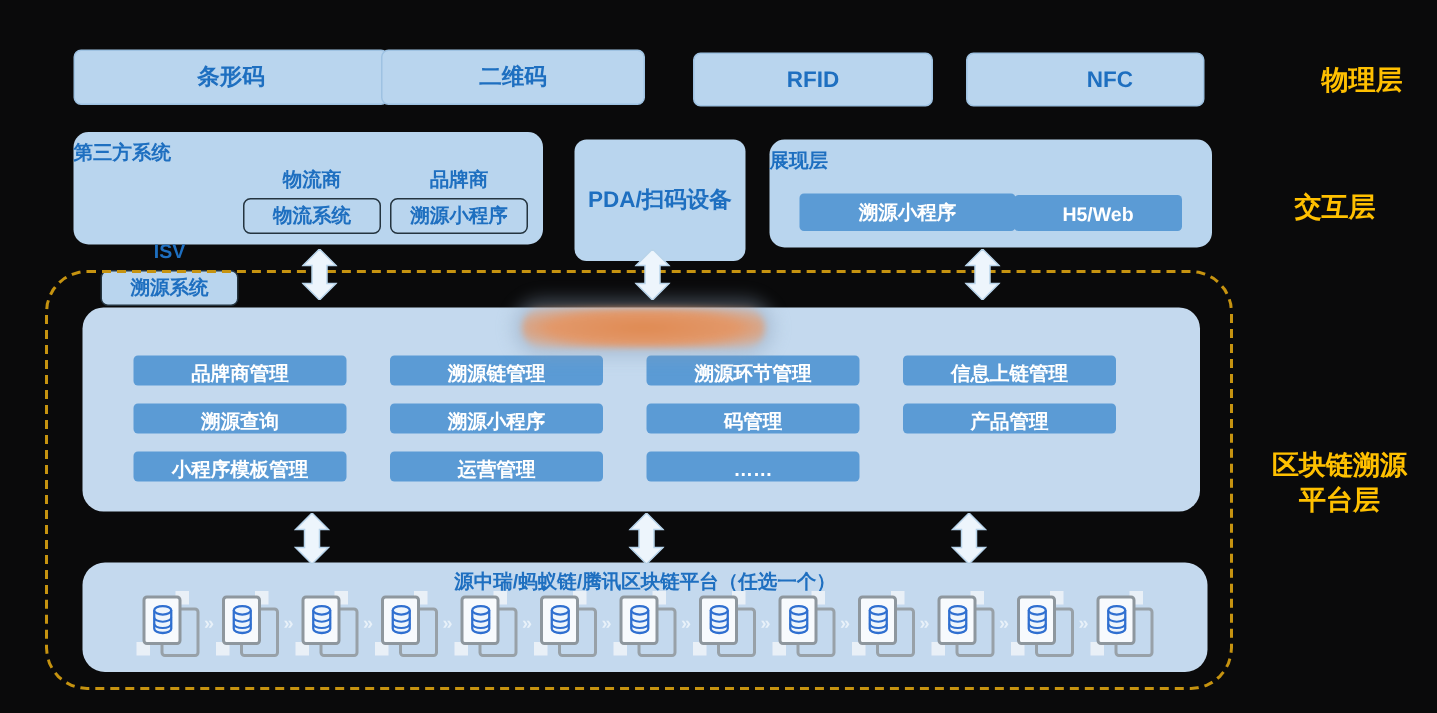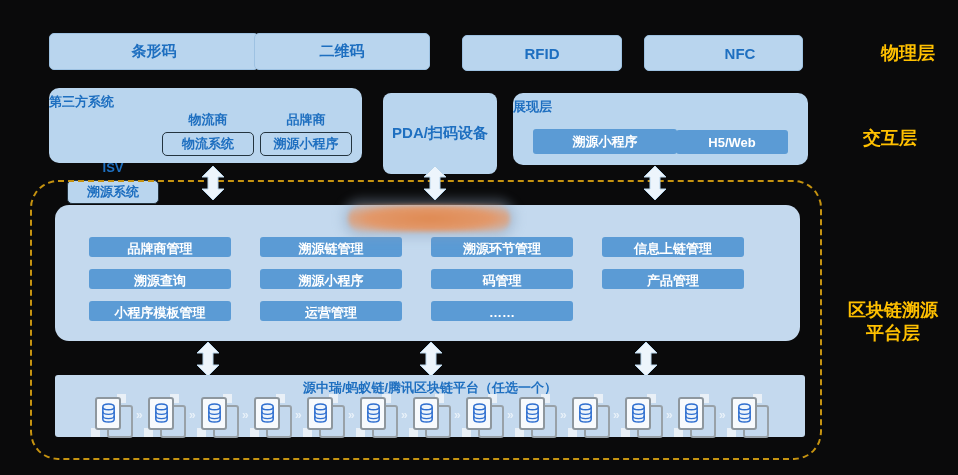--- a/index.html
+++ b/index.html
@@ -99,22 +99,22 @@
     border-radius:13px;
     background:radial-gradient(ellipse at center,#e08a52 0%,#e2986a 55%,rgba(170,165,170,0.35) 100%);
     filter:blur(2px);
     box-shadow:0 0 10px 6px rgba(140,160,185,0.40);
     z-index:4;
   }
   
   .arr{position:absolute;width:24px;height:34px;z-index:6;}
   
   .chain-box{
-    position:absolute;left:55px;top:375px;width:750px;height:62px;
-    background:var(--panel-blue);border-radius:3px;
+    position:absolute;left:55px;top:375px;width:750px;height:73px;
+    background:var(--panel-blue);border-radius:15px;
   }
   .chain-title{
     position:absolute;left:0;right:0;top:4px;text-align:center;
     font-weight:bold;font-size:13px;color:var(--text-blue);
   }
   .node-row{position:absolute;left:0;top:20px;width:750px;height:50px;}
   .bnode{position:absolute;top:2px;width:40px;height:44px;}
   .bnode .sq{position:absolute;width:9px;height:9px;background:#e9f0f7;z-index:0;}
   .bnode .sq1{left:22px;top:-3px;}
   .bnode .sq2{left:-4px;top:31px;}

